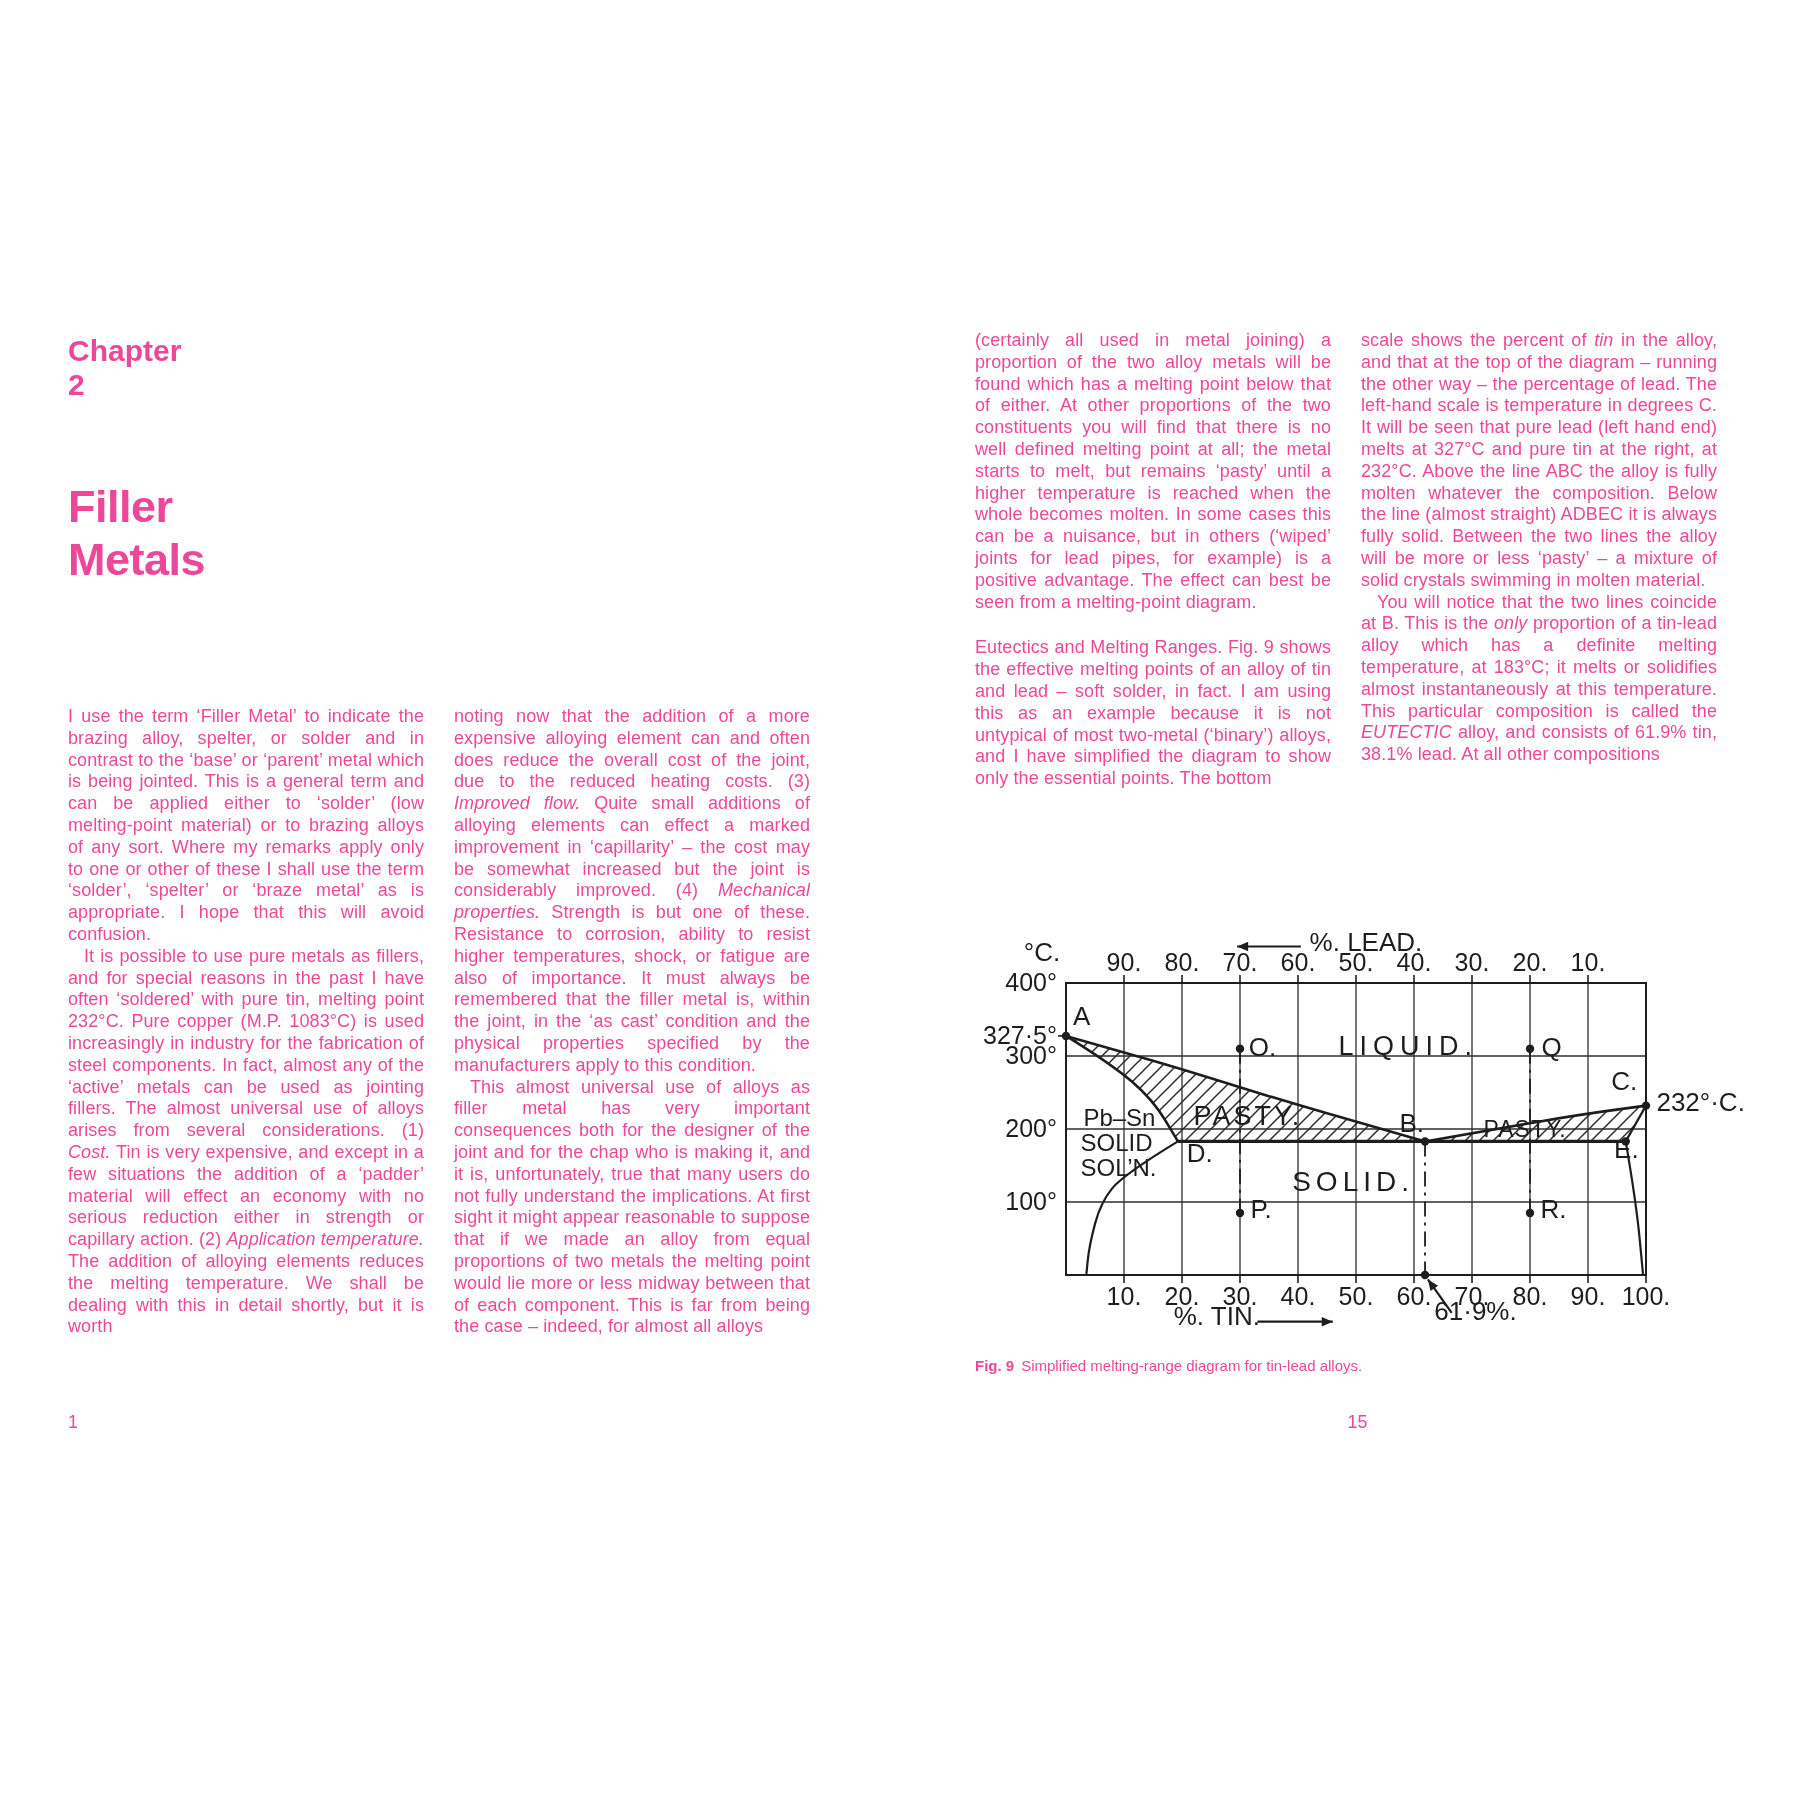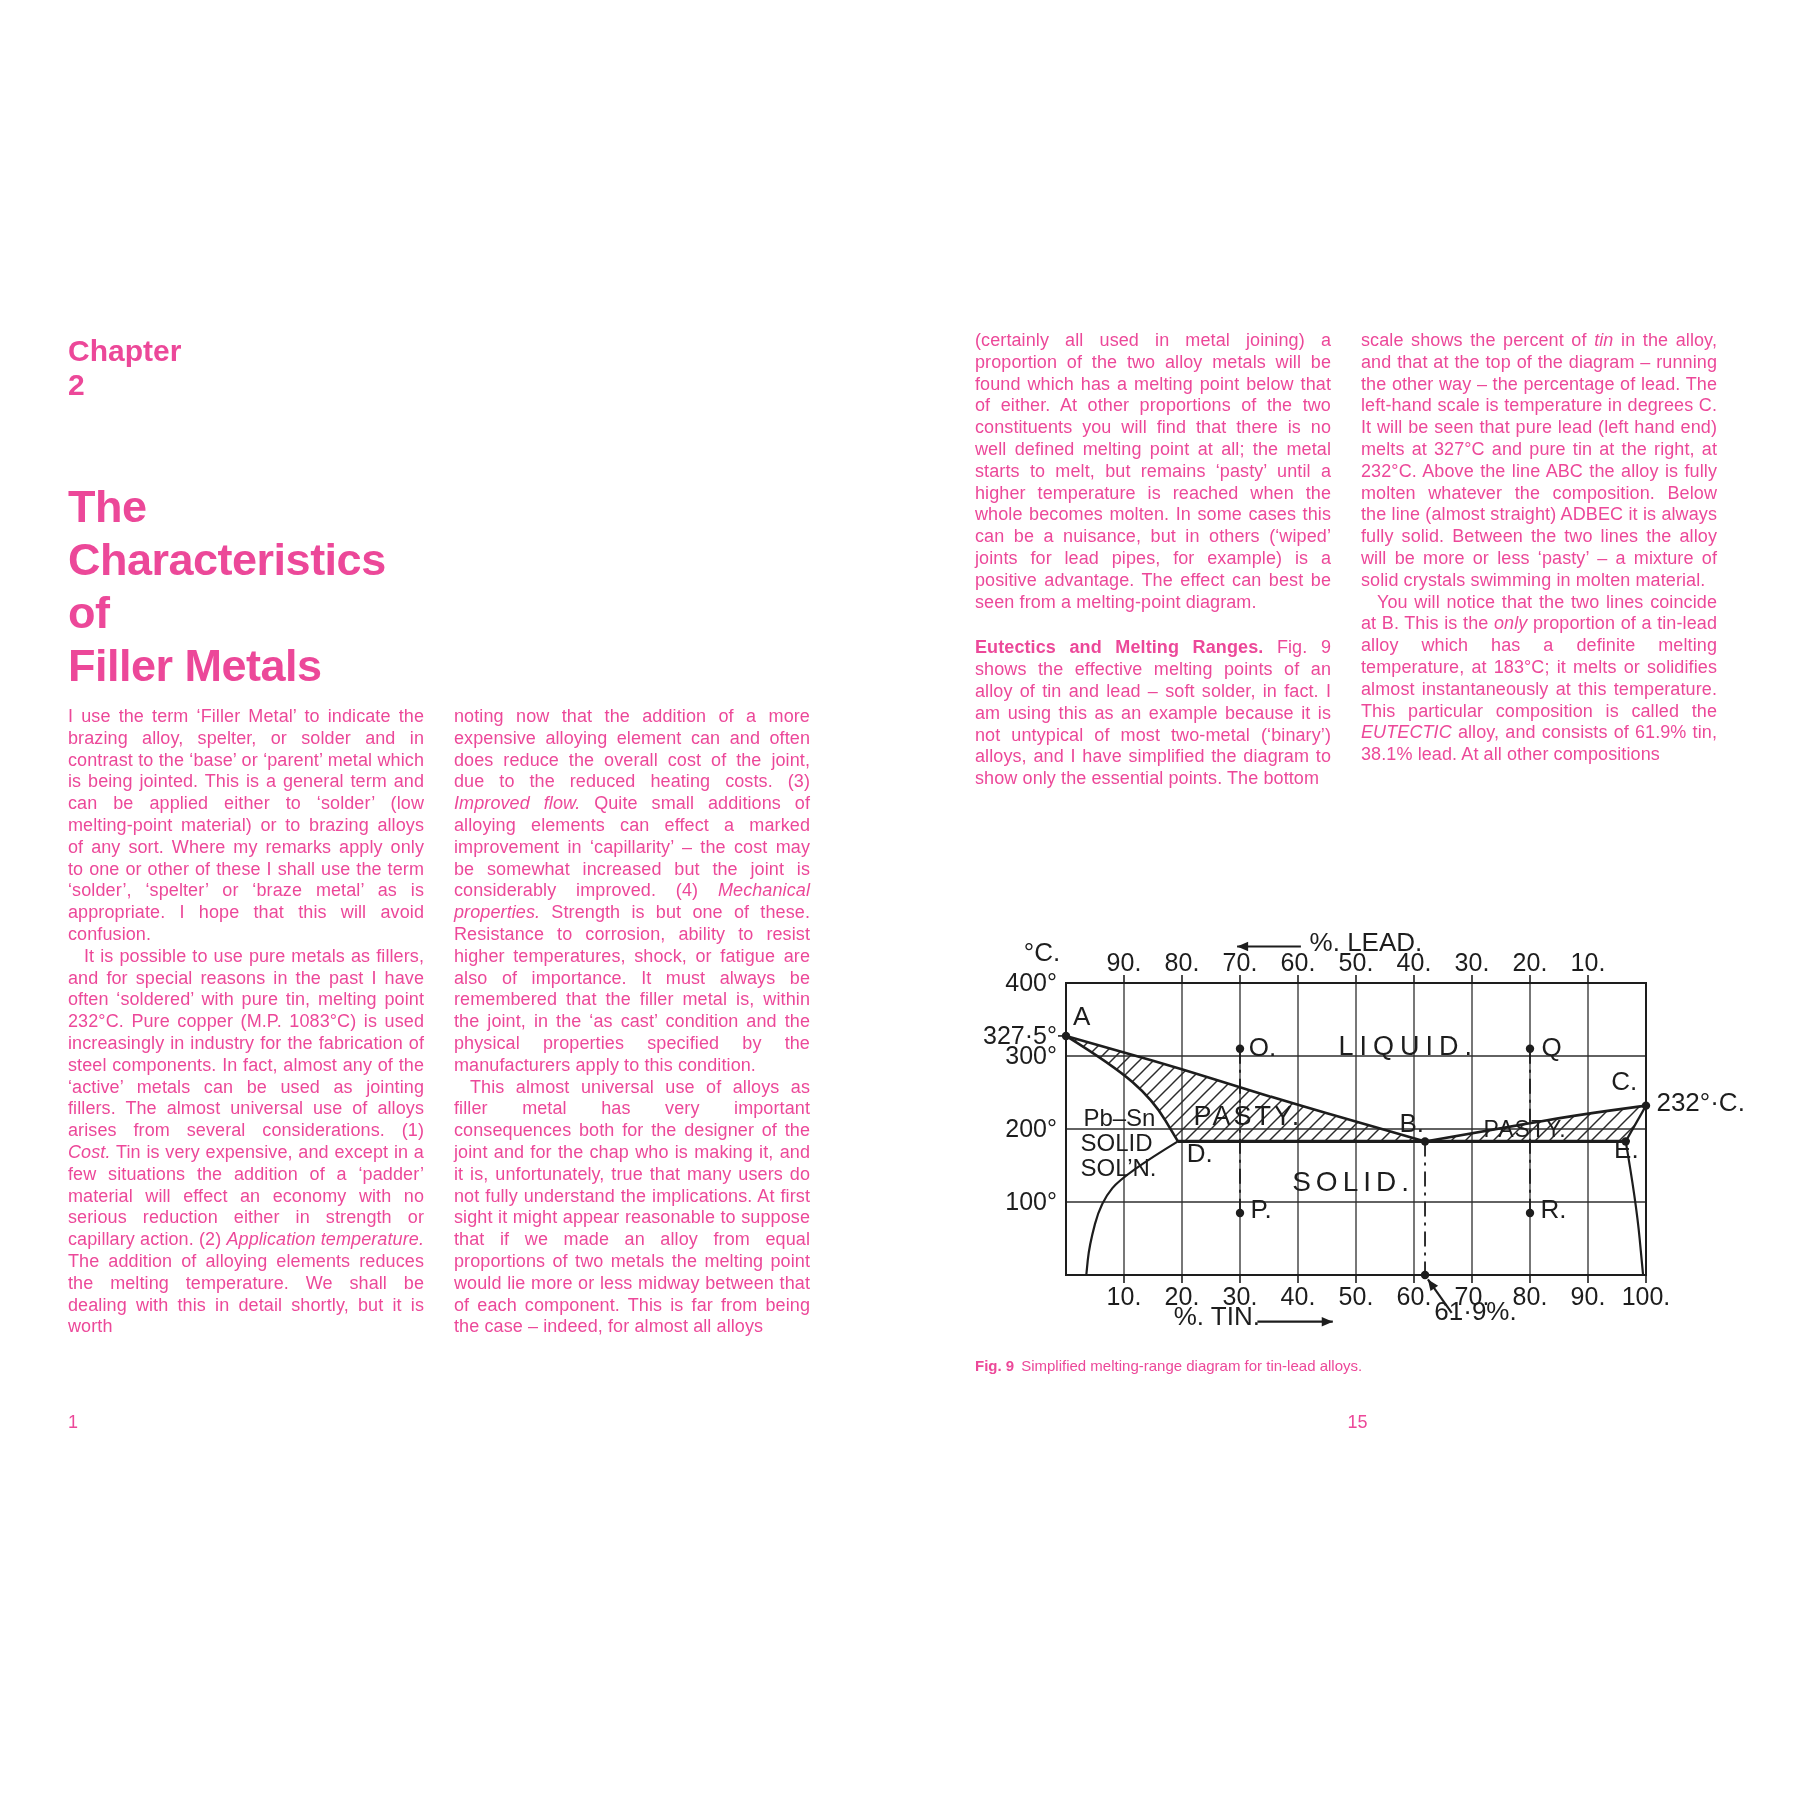--- a/index.html
+++ b/index.html
@@ -9,39 +9,38 @@
   .chapter{left:68px;top:334px;font-size:30px;font-weight:bold;letter-spacing:0;}
   .title{left:68px;top:480px;font-size:45px;font-weight:bold;line-height:53px;letter-spacing:-0.5px;}
   .cols{display:flex;gap:30px;}
   .left-cols{left:68px;top:706px;width:742px;}
   .right-cols{left:975px;top:330px;width:742px;}
   .col{width:362px;}
   .para{margin:0;font-size:18px;line-height:21.8px;text-align:justify;letter-spacing:0.1px;}
   .para.ind{text-indent:16px;}
   .para.gap{margin-top:24px;}
   .it{font-style:italic;}
-  .bd{font-weight:bold;margin-top:21px;}
+  .bd{font-weight:normal;margin-top:21px;}
   .pagenum{font-size:18px;}
   .pn-left{left:68px;top:1412px;}
   .pn-right{left:975px;top:1412px;width:765px;text-align:center;}
   .fig{left:956px;top:908px;width:800px;height:470px;}
   .caption{left:975px;top:1356px;width:740px;font-size:15px;line-height:19px;}
   .cap-label{font-weight:bold;}
   .cap-text{margin-left:7px;}
   svg text{font-family:"Liberation Sans","DejaVu Sans",sans-serif;}
 </style>
 </head>
 <body>
 
 <div class="sheet">
 
   <div class="abs left-page">
     <div class="abs chapter">Chapter 2</div>
     <div class="abs title">
-      <div>The Characteristics of</div>
       <div>Filler Metals</div>
     </div>
     <div class="abs cols left-cols">
       <div class="col">
           <p class="para"><span>I use the term ‘Filler Metal’ to indicate the brazing alloy, spelter, or solder and in contrast to the ‘base’ or ‘parent’ metal which is being jointed. This is a general term and can be applied either to ‘solder’ (low melting-point material) or to brazing alloys of any sort. Where my remarks apply only to one or other of these I shall use the term ‘solder’, ‘spelter’ or ‘braze metal’ as is appropriate. I hope that this will avoid confusion.</span></p>
           <p class="para ind"><span>It is possible to use pure metals as fillers, and for special reasons in the past I have often ‘soldered’ with pure tin, melting point 232°C. Pure copper (M.P. 1083°C) is used increasingly in industry for the fabrication of steel components. In fact, almost any of the ‘active’ metals can be used as jointing fillers. The almost universal use of alloys arises from several considerations. (1) </span><span class="it">Cost.</span><span> Tin is very expensive, and except in a few situations the addition of a ‘padder’ material will effect an economy with no serious reduction either in strength or capillary action. (2) </span><span class="it">Application temperature.</span><span> The addition of alloying elements reduces the melting temperature. We shall be dealing with this in detail shortly, but it is worth</span></p>
         </div>
       <div class="col">
           <p class="para"><span>noting now that the addition of a more expensive alloying element can and often does reduce the overall cost of the joint, due to the reduced heating costs. (3) </span><span class="it">Improved flow.</span><span> Quite small additions of alloying elements can effect a marked improvement in ‘capillarity’ – the cost may be somewhat increased but the joint is considerably improved. (4) </span><span class="it">Mechanical properties.</span><span> Strength is but one of these. Resistance to corrosion, ability to resist higher temperatures, shock, or fatigue are also of importance. It must always be remembered that the filler metal is, within the joint, in the ‘as cast’ condition and the physical properties specified by the manufacturers apply to this condition.</span></p>
           <p class="para ind"><span>This almost universal use of alloys as filler metal has very important consequences both for the designer of the joint and for the chap who is making it, and it is, unfortunately, true that many users do not fully understand the implications. At first sight it might appear reasonable to suppose that if we made an alloy from equal proportions of two metals the melting point would lie more or less midway between that of each component. This is far from being the case – indeed, for almost all alloys</span></p>

